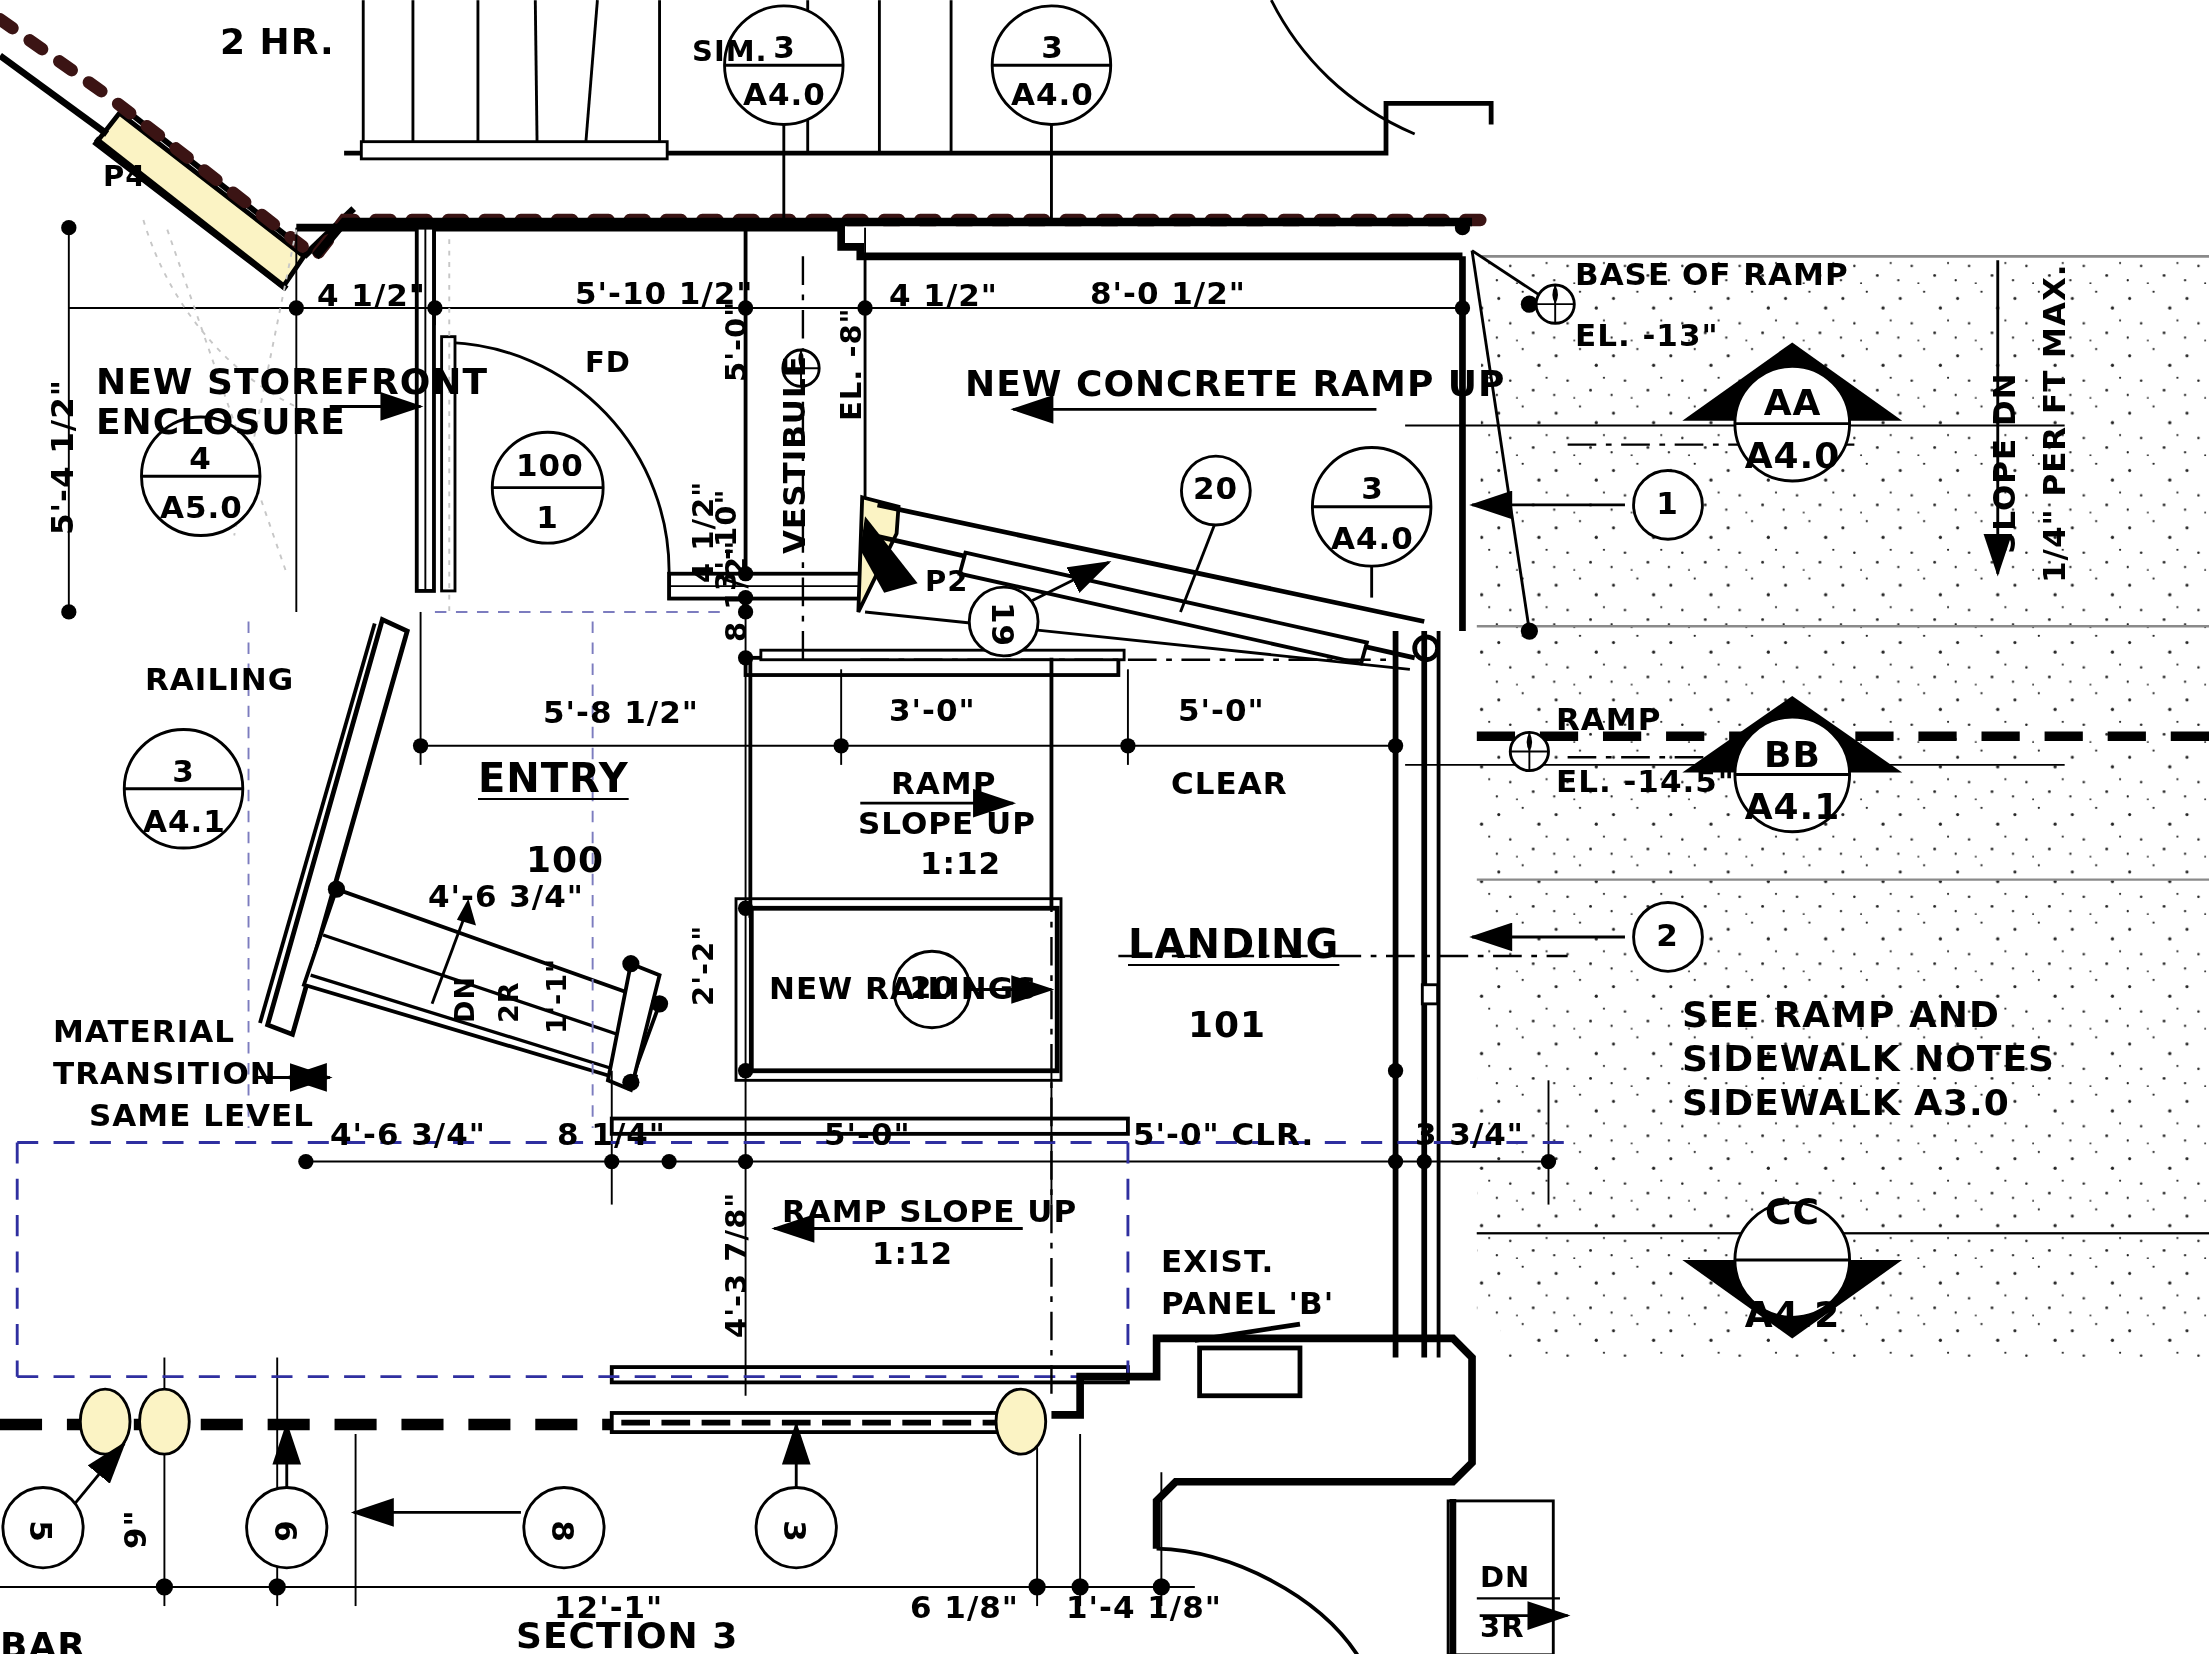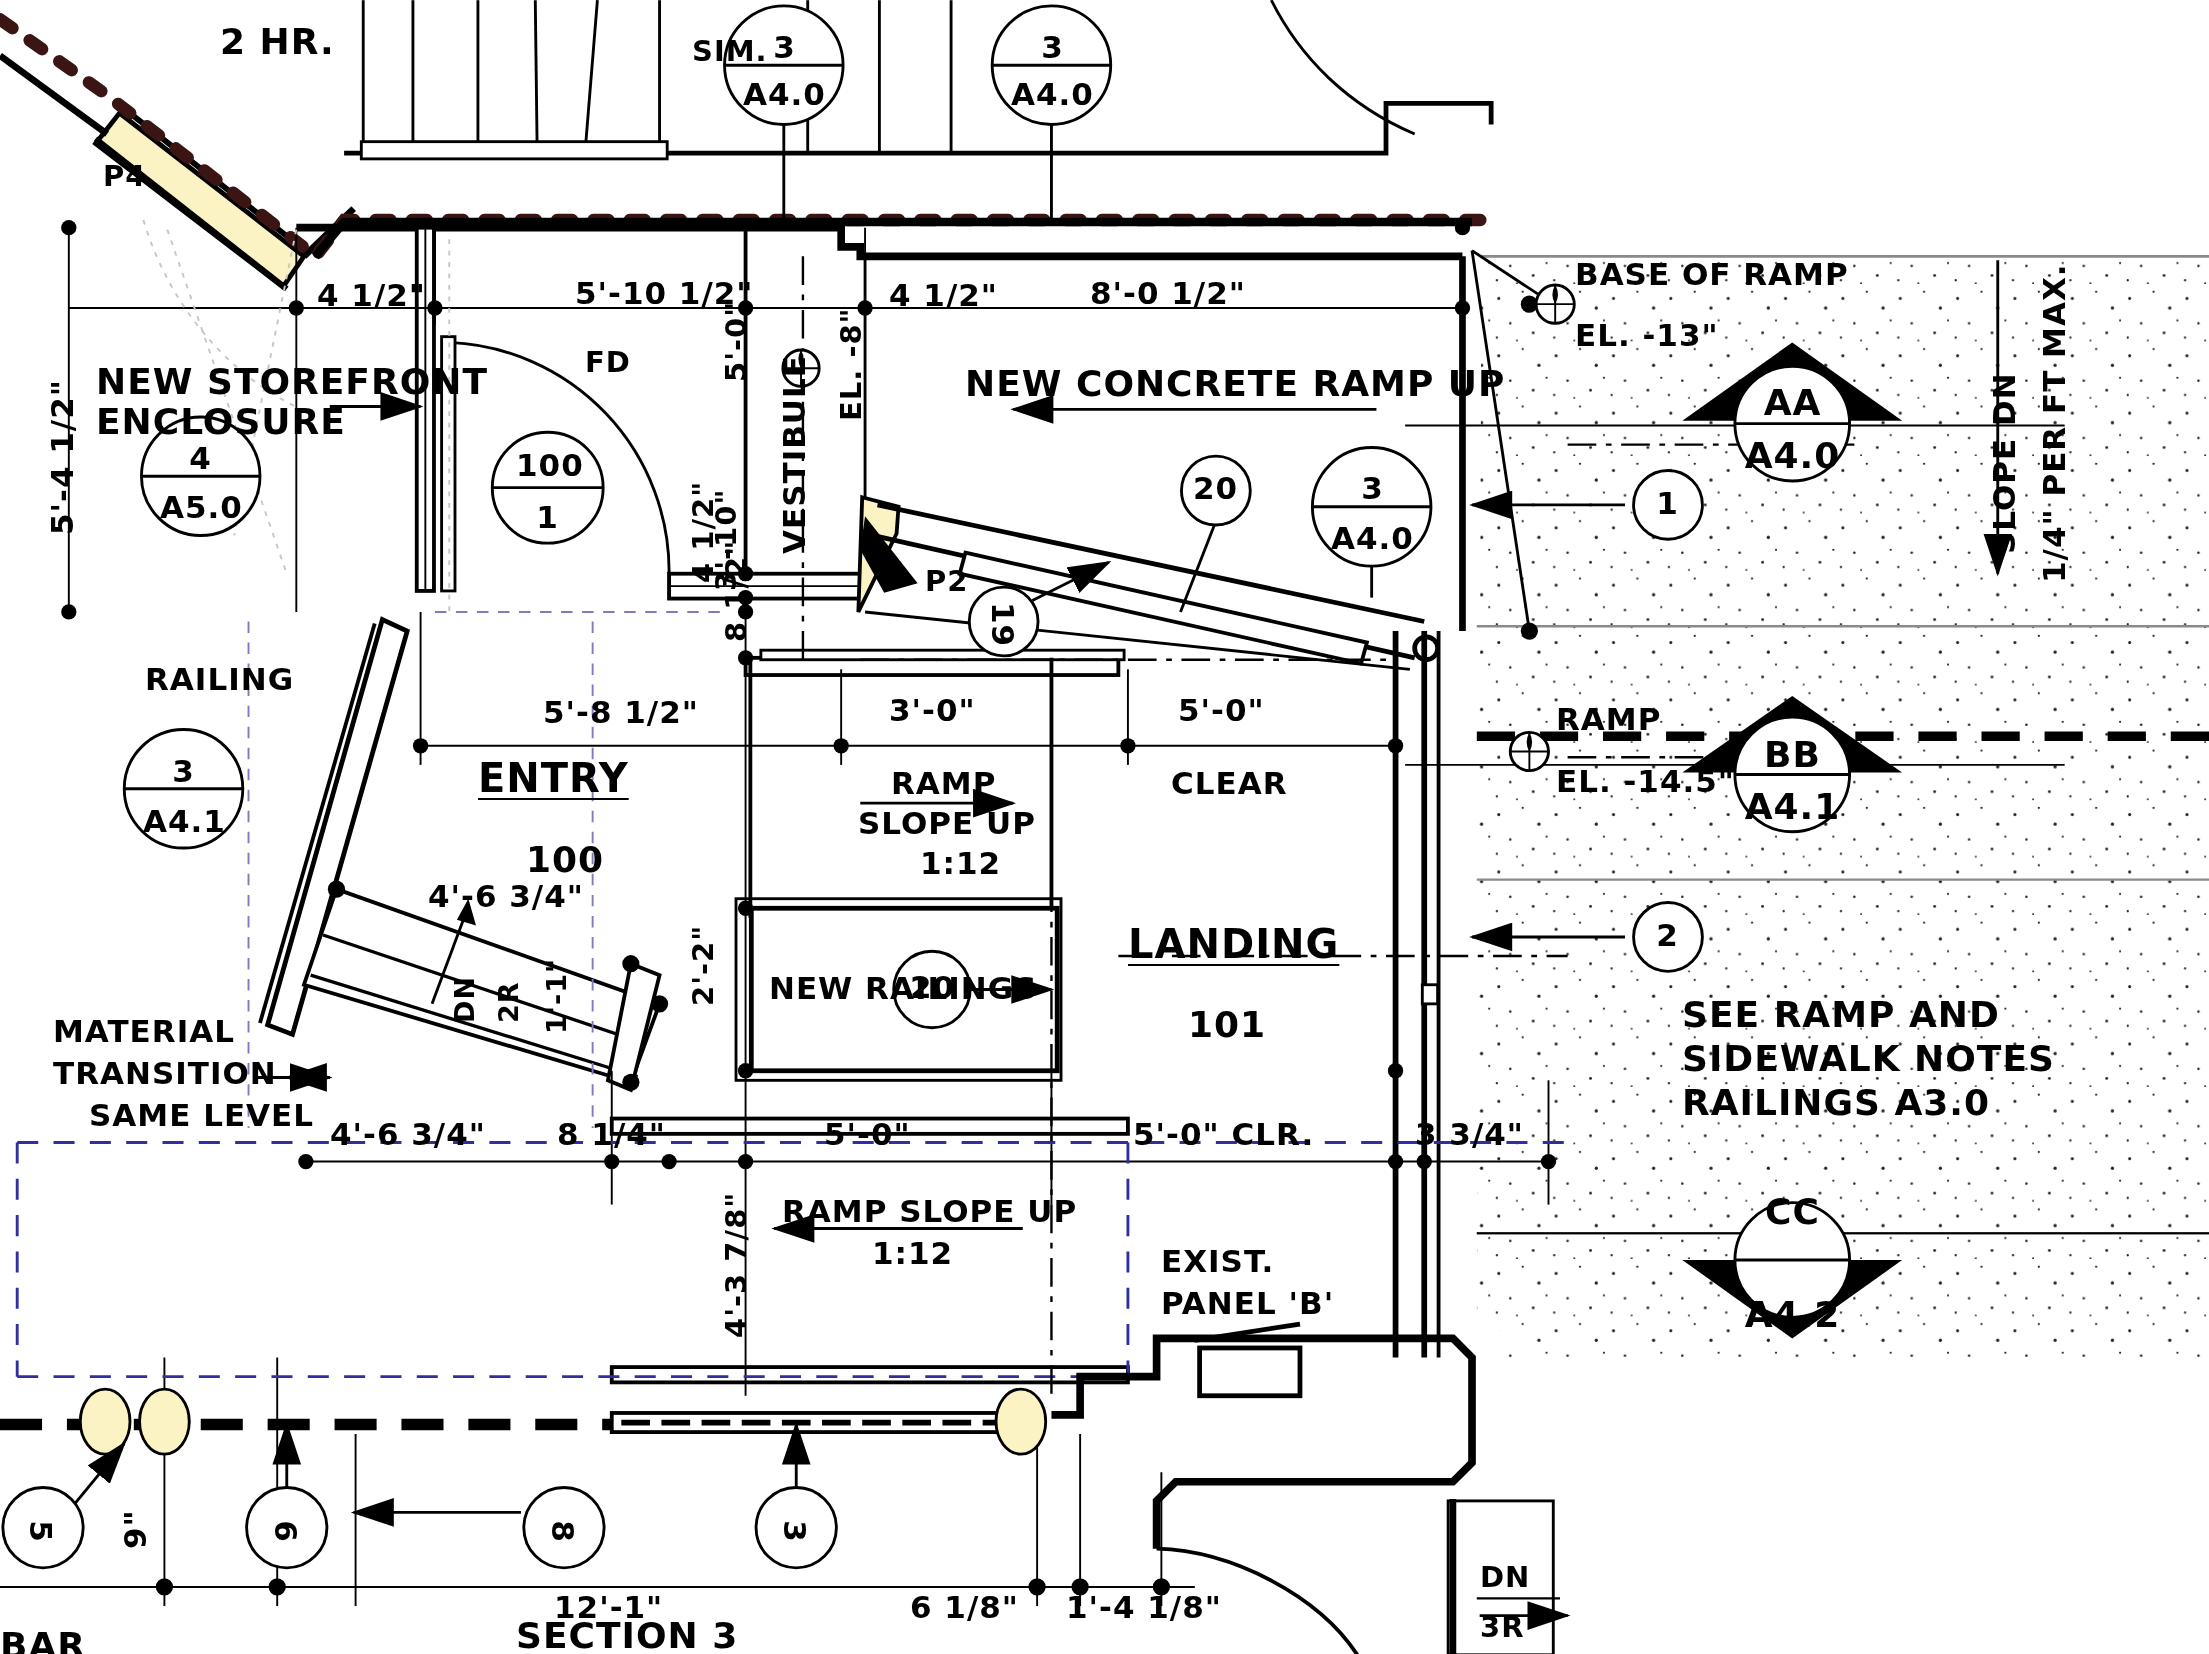--- a/index.html
+++ b/index.html
@@ -531,21 +531,21 @@
 <div class="lbl t30 rot90" style="left:719px;top:1338px;">4'-3 7/8"</div>
 
 <div class="lbl t32" style="left:782px;top:1193px;">RAMP SLOPE UP</div>
 <div class="lbl t32" style="left:872px;top:1235px;">1:12</div>
 
 <div class="lbl t32" style="left:1161px;top:1243px;">EXIST.</div>
 <div class="lbl t32" style="left:1161px;top:1285px;">PANEL 'B'</div>
 
 <div class="lbl t34" style="left:1682px;top:994px;">SEE RAMP AND</div>
 <div class="lbl t34" style="left:1682px;top:1038px;">SIDEWALK NOTES</div>
-<div class="lbl t34" style="left:1682px;top:1082px;">RAILINGS A3.0</div>
+<div class="lbl t34" style="left:1682px;top:1082px;">SIDEWALK A3.0</div>
 
 <div class="lbl t32 rot90" style="left:117px;top:1549px;">9"</div>
 <div class="lbl t32" style="left:554px;top:1589px;">12'-1"</div>
 <div class="lbl t32" style="left:910px;top:1589px;">6 1/8"</div>
 <div class="lbl t32" style="left:1066px;top:1589px;">1'-4 1/8"</div>
 
 <div class="lbl t34" style="left:516px;top:1615px;">SECTION 3</div>
 <div class="lbl t34" style="left:0px;top:1625px;">BAR</div>
 
 <div class="lbl t30" style="left:1480px;top:1560px;">DN</div>

